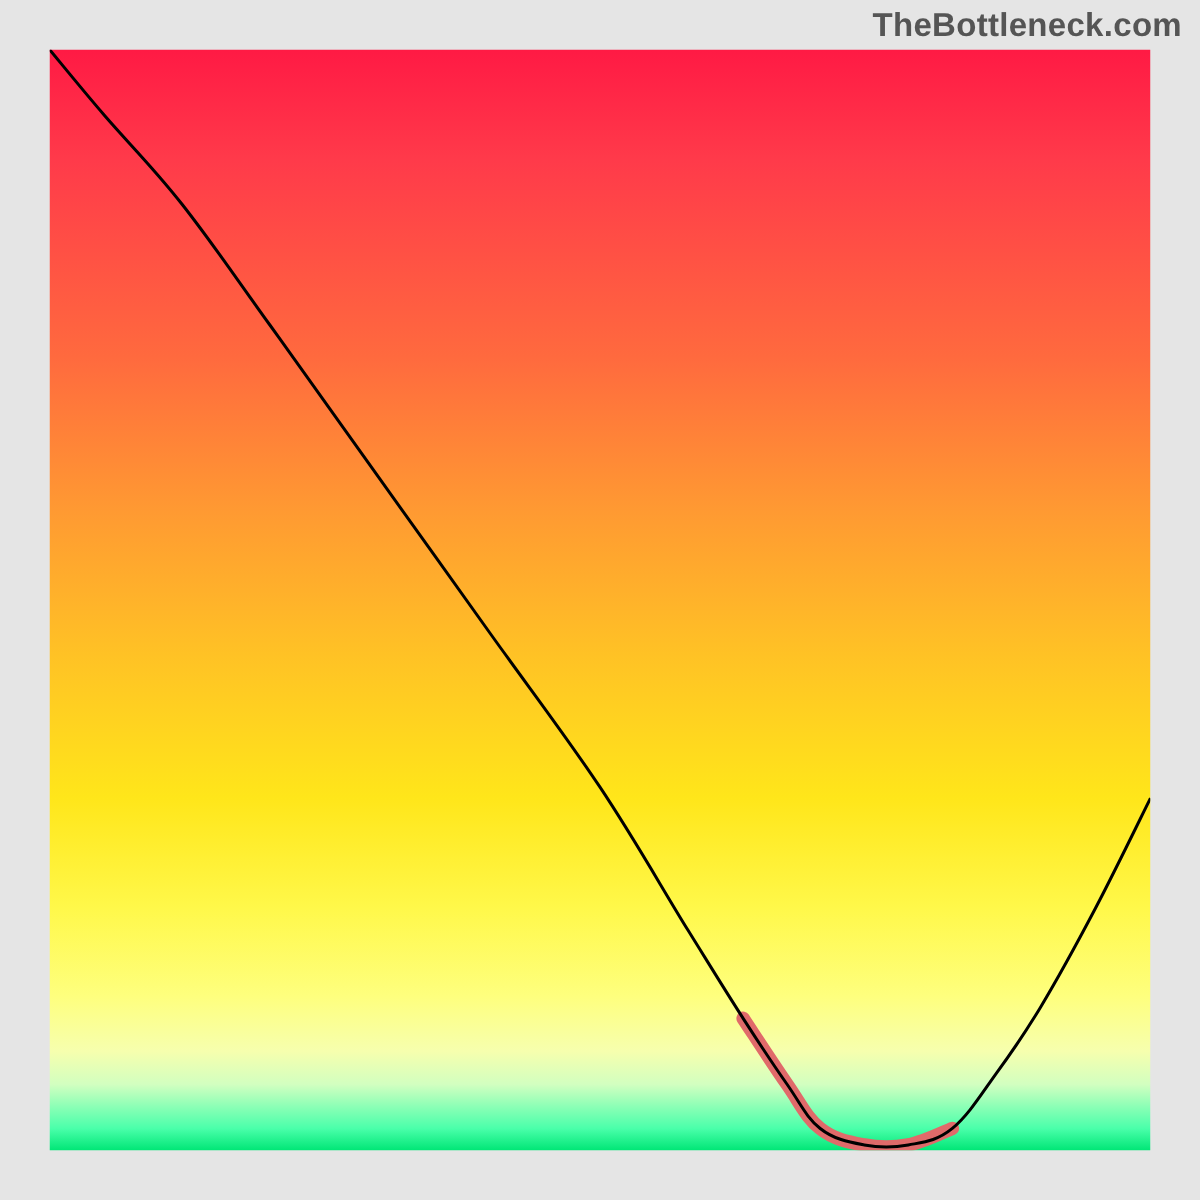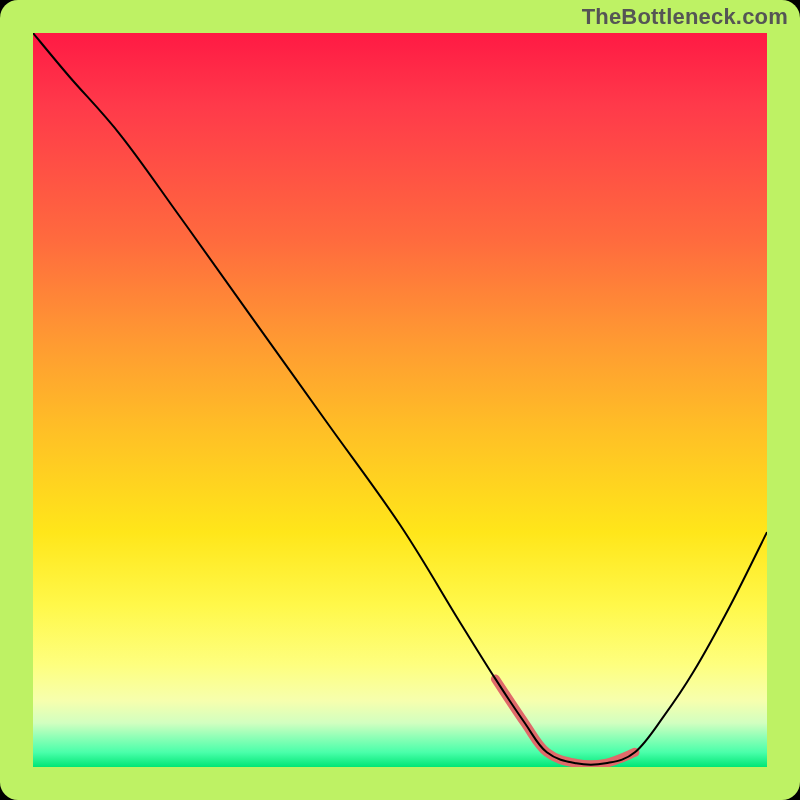--- a/index.html
+++ b/index.html
@@ -8,22 +8,21 @@
     width: 800px;
     height: 800px;
     background: #000;
     font-family: Arial, Helvetica, sans-serif;
     overflow: hidden;
   }
   .container {
     position: relative;
     width: 800px;
     height: 800px;
-    background: #bef264;
-    border-radius: 18px;
+    background: #e5e5e5;
   }
   .watermark {
     position: absolute;
     top: 4px;
     right: 12px;
     color: #555;
     font-size: 22px;
     font-weight: 600;
     letter-spacing: 0.2px;
     z-index: 5;

